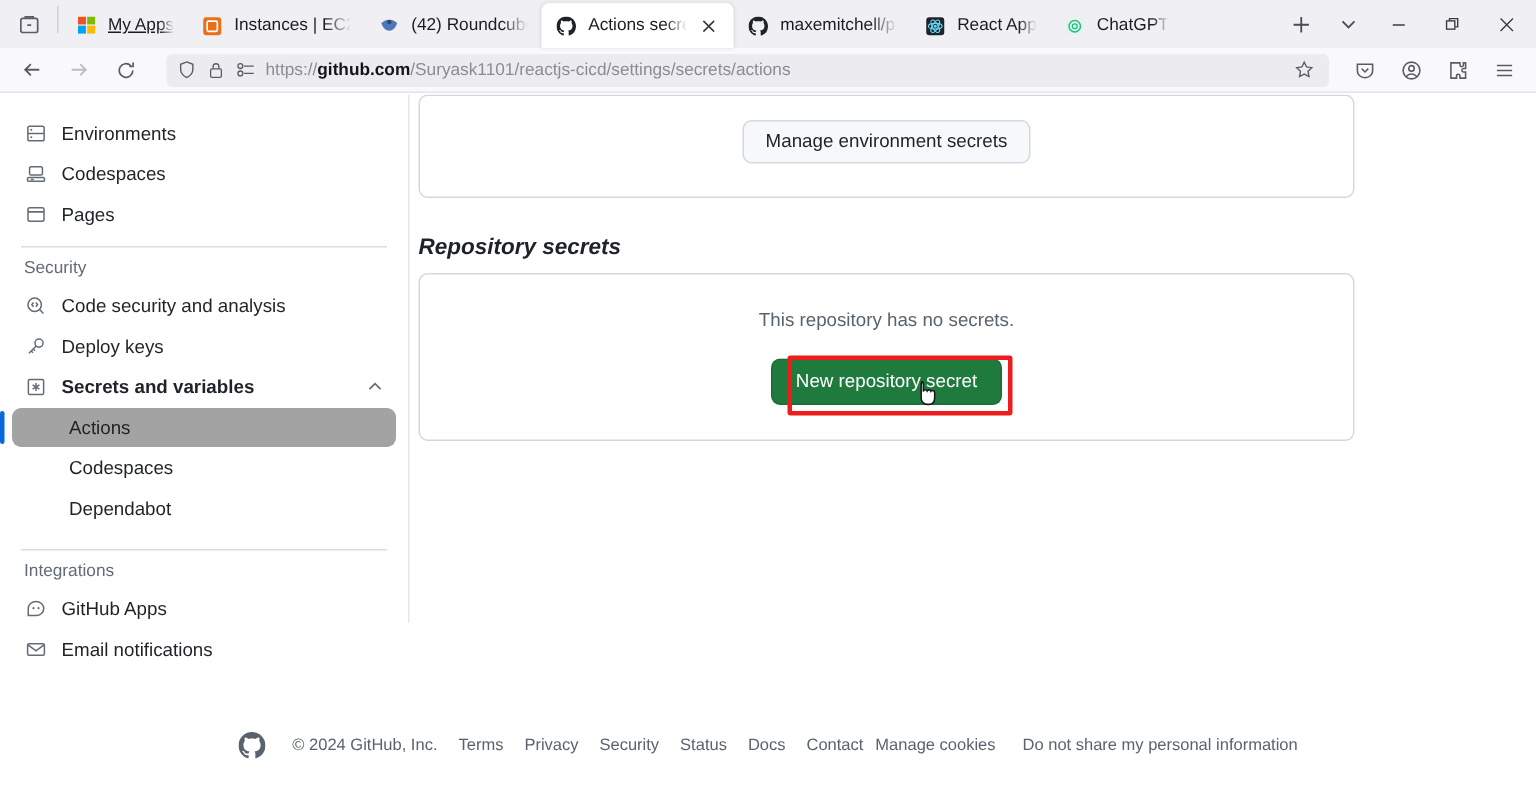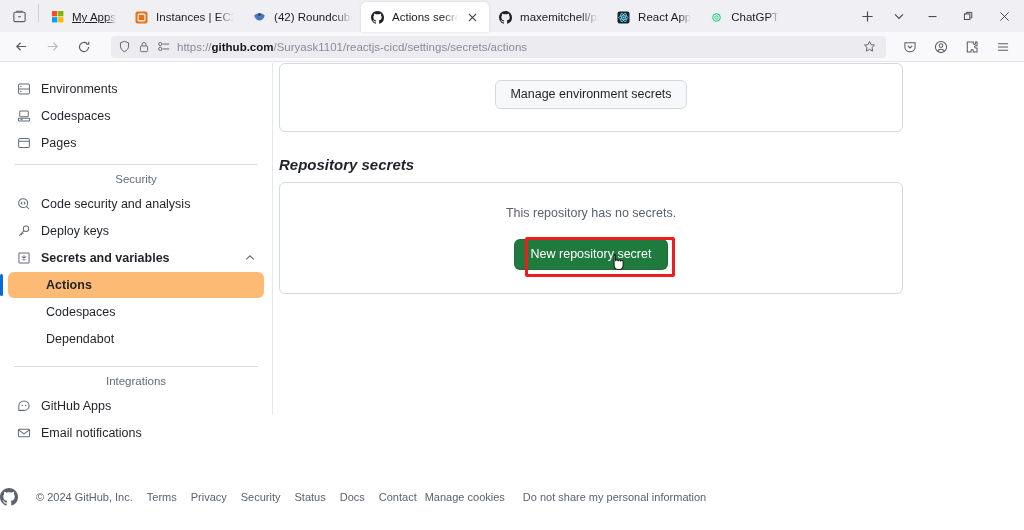--- a/index.html
+++ b/index.html
@@ -116,21 +116,20 @@
   .page {
     position:absolute; top:63px; left:0; right:0; bottom:0;
     background:#ffffff;
     overflow:hidden;
   }
 
   
   .sidebar {
     position:absolute; left:0; top:0; width:272px; bottom:0;
     padding: 0 8px;
-    text-align: center;
   }
   .side-item {
     display:flex; align-items:center; gap:9px;
     height:26px;
     padding: 0 8px;
     border-radius:6px;
     font-size:12.5px;
     color:#1f2328;
     position:relative;
     margin: 0 0 1px 0;
@@ -144,21 +143,21 @@
     padding: 0 8px; margin-bottom: 6px; margin-top:2px;
   }
   .sub-item {
     display:flex; align-items:center;
     height:26px; padding-left:38px;
     font-size:12.5px; color:#1f2328;
     border-radius:6px;
     position:relative;
     margin-bottom:1px;
   }
-  .sub-item.selected { background:#fdba74; font-weight:700; }
+  .sub-item.selected { background:#a3a3a3; font-weight:400; }
   .sub-item.selected::before {
     content:""; position:absolute; left:-8px; top:2px; bottom:2px;
     width:3px; background:#0969da; border-radius:6px;
   }
 
   .v-divider {
     position:absolute; left:272px; top:-3px; bottom:0; width:1px; background:#e5e7ea;
     height: 355px;
   }
 
@@ -217,21 +216,21 @@
   }
   .cursor {
     position:absolute;
     width:14px; height:19px;
     pointer-events:none;
   }
 
   
   .footer {
     position:absolute; left:0; right:0; top:425px;
-    display:flex; align-items:center; justify-content:flex-start;
+    display:flex; align-items:center; justify-content:center;
     gap:0;
   }
   .footer-inner { display:flex; align-items:center; gap:14px; }
   .footer .gh-mark { color:#59636e; display:flex; align-items:center; margin-right:4px; }
   .footer-text { font-size:11px; color:#59636e; white-space:nowrap; }
   .footer-link { font-size:11px; color:#59636e; white-space:nowrap; }
 </style>
 </head>
 <body>
 

